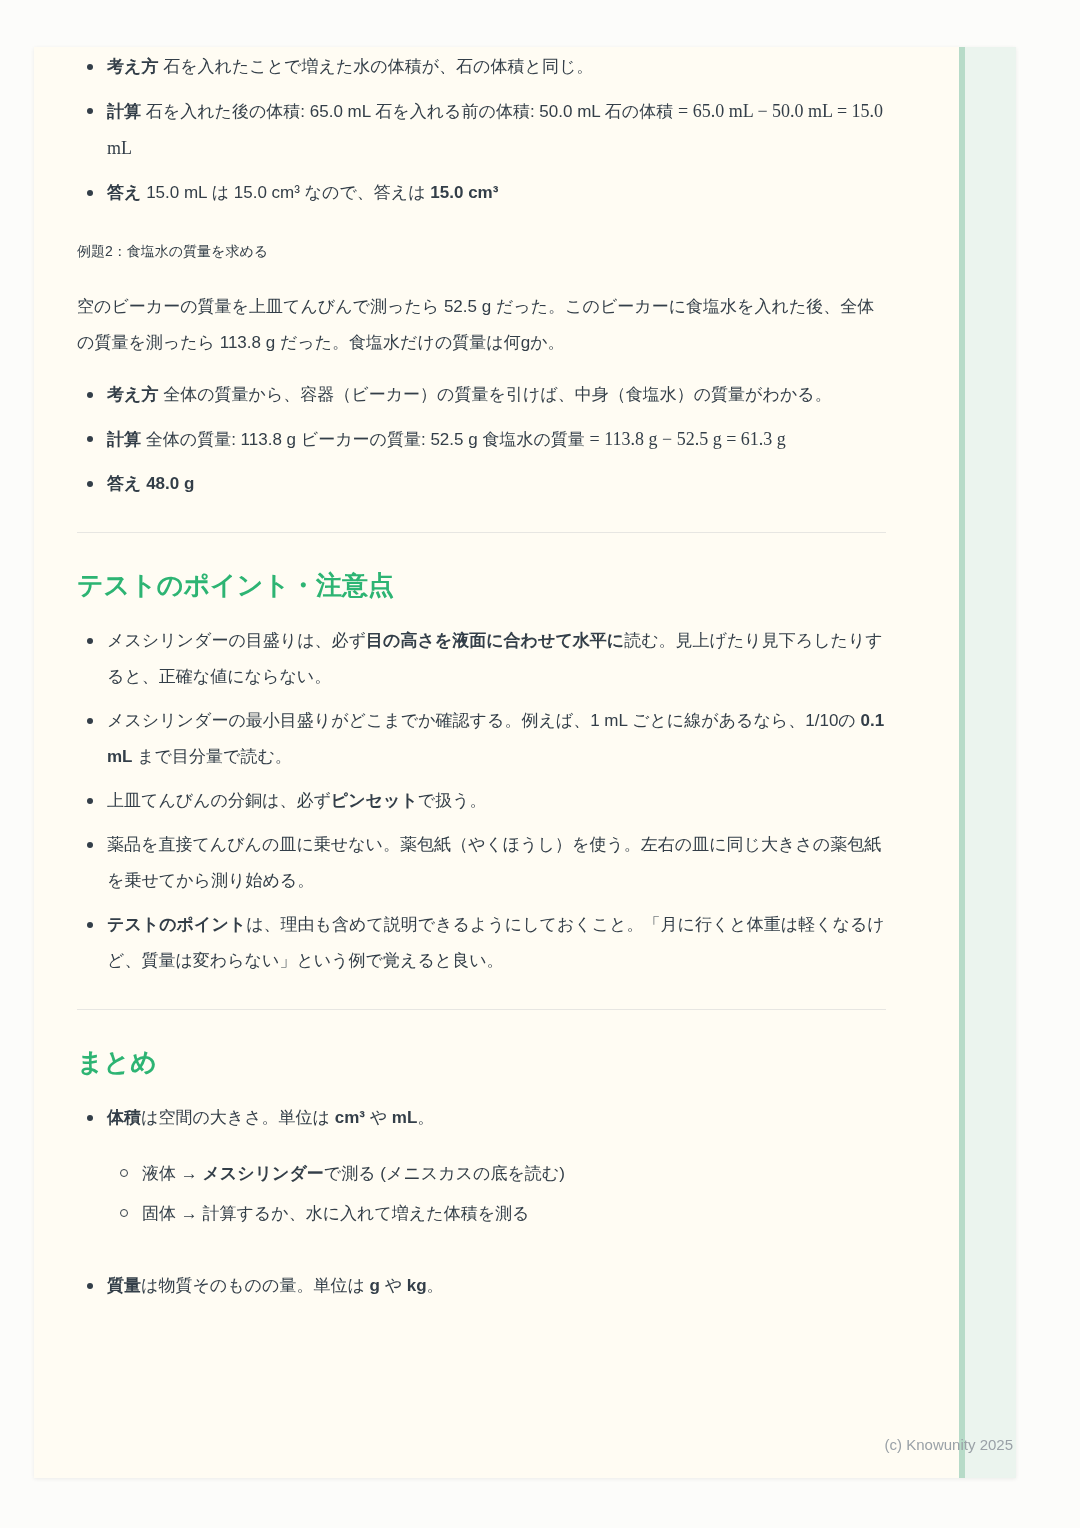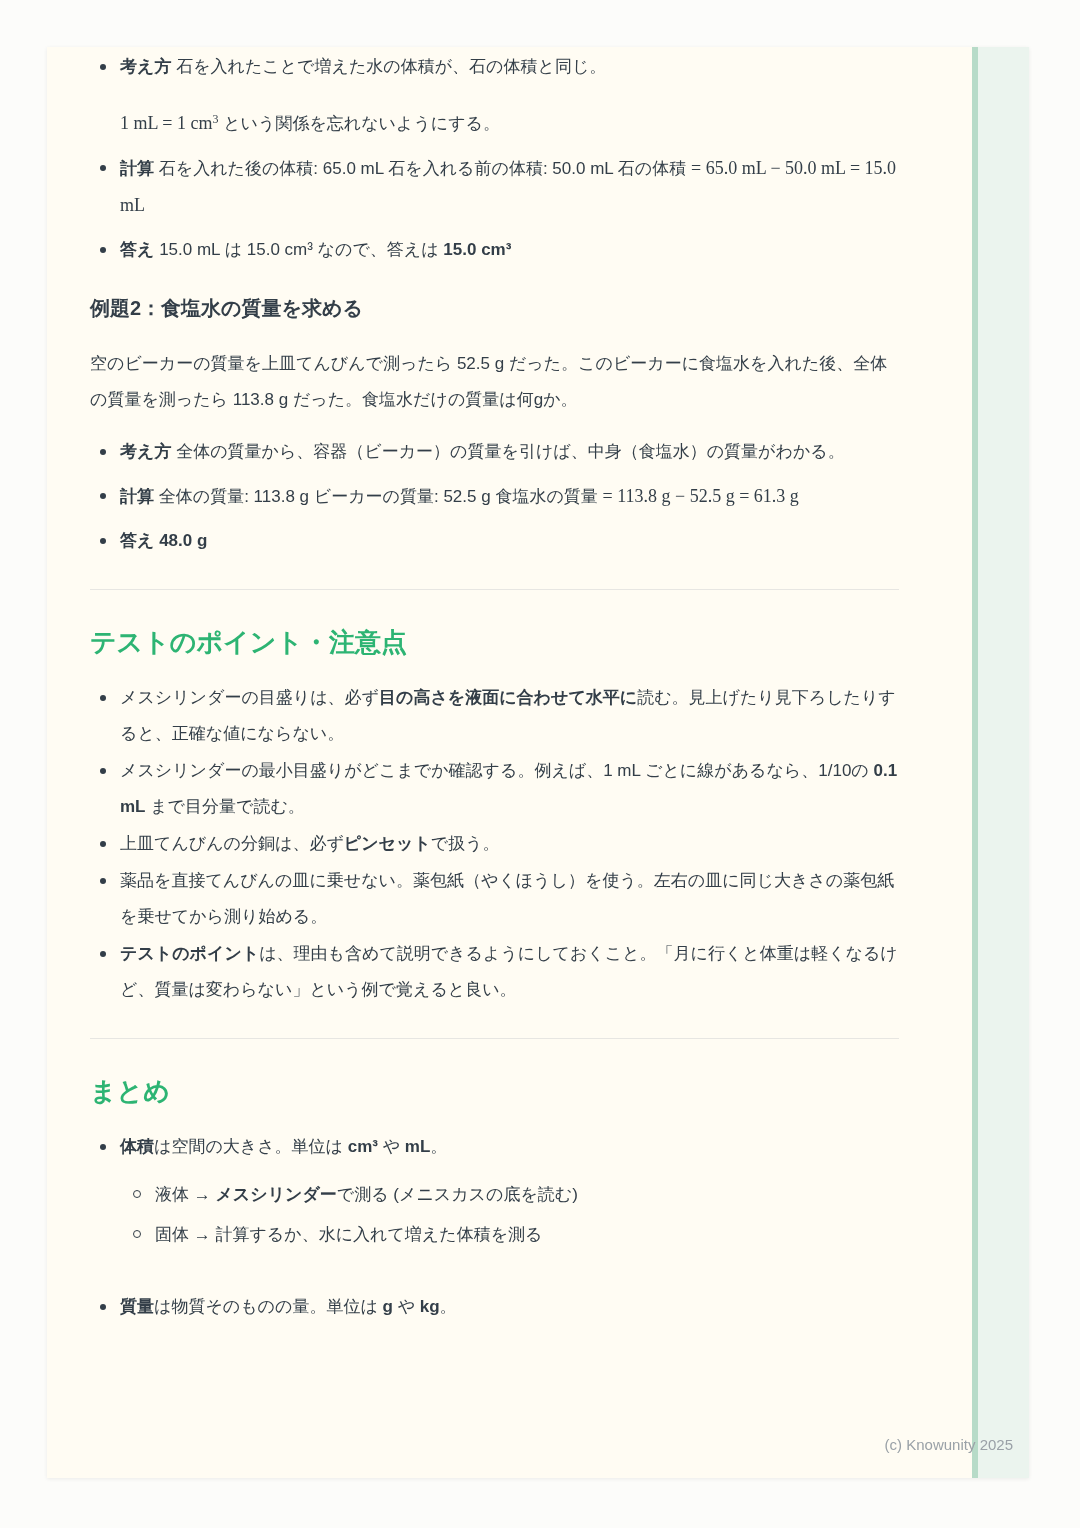--- a/index.html
+++ b/index.html
@@ -13,58 +13,58 @@
   }
   *{box-sizing:border-box;}
   html,body{margin:0;padding:0;}
   body{
     width:1080px;height:1528px;position:relative;overflow:hidden;
     background:#fcfcfa;
     font-family:"Liberation Sans","DejaVu Sans",sans-serif;
     color:var(--text);
   }
   .page-card{
-    position:absolute;left:47px;top:47px;width:982px;height:1431px;
+    position:absolute;left:34px;top:47px;width:982px;height:1431px;
     background:var(--card-bg);
     box-shadow:0 1px 4px rgba(0,0,0,0.07);
     overflow:hidden;
   }
   .stripe{
     position:absolute;top:0;right:0;width:57px;height:100%;
     background:var(--stripe-bg);
     border-left:6px solid var(--stripe-edge);
   }
   .content{
     position:relative;z-index:1;
     padding:2px 130px 0 43px;
     font-size:17px;line-height:36px;
   }
   h2{
     color:var(--accent);
     font-size:26px;line-height:40px;font-weight:700;
     margin:30px 0 18px;
   }
   h3{
-    font-size:20px;line-height:28px;font-weight:700;
+    font-size:14px;line-height:28px;font-weight:400;
     margin:26px 0 24px;
   }
   p.intro{margin:0 0 16px;}
   hr{border:none;border-top:1px solid var(--divider);margin:30px 0 32px;}
   ul{list-style:none;margin:0;padding:0;}
   ul.main>li{position:relative;padding-left:30px;}
   ul.main>li::before{
     content:"";position:absolute;left:10px;top:15px;
     width:6px;height:6px;border-radius:50%;background:var(--text);
   }
   ul.ex>li + li{margin-top:8px;}
   ul.tp{margin-top:12px;}
-  ul.tp>li + li{margin-top:1px;}
+  ul.tp>li + li{margin-top:8px;}
   ul.sum{margin-top:12px;}
   ul.sum>li + li{margin-top:36px;}
-  ul.sub{margin-top:12px;}
+  ul.sub{margin-top:20px;}
   ul.sub>li{position:relative;padding-left:35px;}
   ul.sub>li::before{
     content:"";position:absolute;left:13px;top:13px;
     width:6px;height:6px;border-radius:50%;
     border:1.6px solid var(--text);background:transparent;
   }
   ul.sub>li + li{margin-top:4px;}
   .li-extra{margin-top:16px;}
   .b{font-weight:700;}
   .serif{font-family:"Liberation Serif","DejaVu Serif",serif;font-size:18px;}
@@ -75,21 +75,21 @@
   }
 </style>
 </head>
 <body>
 
 <div class="page-card">
   <div class="stripe"></div>
   <div class="content">
 
     <ul class="main ex" id="ex1-list">
-        <li><span class="b">考え方 </span><span>石を入れたことで増えた水の体積が、石の体積と同じ。</span><div class="li-extra"><span class="serif">1 mL = 1 cm</span><span class="serif sup">3</span><span> という関係を忘れないようにする。</span></div></li>
+        <li><span class="b">考え方 </span><span>石を入れたことで増えた水の体積が、石の体積と同じ。</span></li>
         <li><span class="b">計算 </span><span>石を入れた後の体積: 65.0 mL 石を入れる前の体積: 50.0 mL 石の体積 </span><span class="serif">= 65.0 mL − 50.0 mL = 15.0 mL</span></li>
         <li><span class="b">答え </span><span>15.0 mL は 15.0 cm³ なので、答えは </span><span class="b">15.0 cm³</span></li>
       </ul>
 
     <h3>例題2：食塩水の質量を求める</h3>
 
     <p class="intro">空のビーカーの質量を上皿てんびんで測ったら 52.5 g だった。このビーカーに食塩水を入れた後、全体の質量を測ったら 113.8 g だった。食塩水だけの質量は何gか。</p>
 
     <ul class="main ex" id="ex2-list">
         <li><span class="b">考え方 </span><span>全体の質量から、容器（ビーカー）の質量を引けば、中身（食塩水）の質量がわかる。</span></li>

